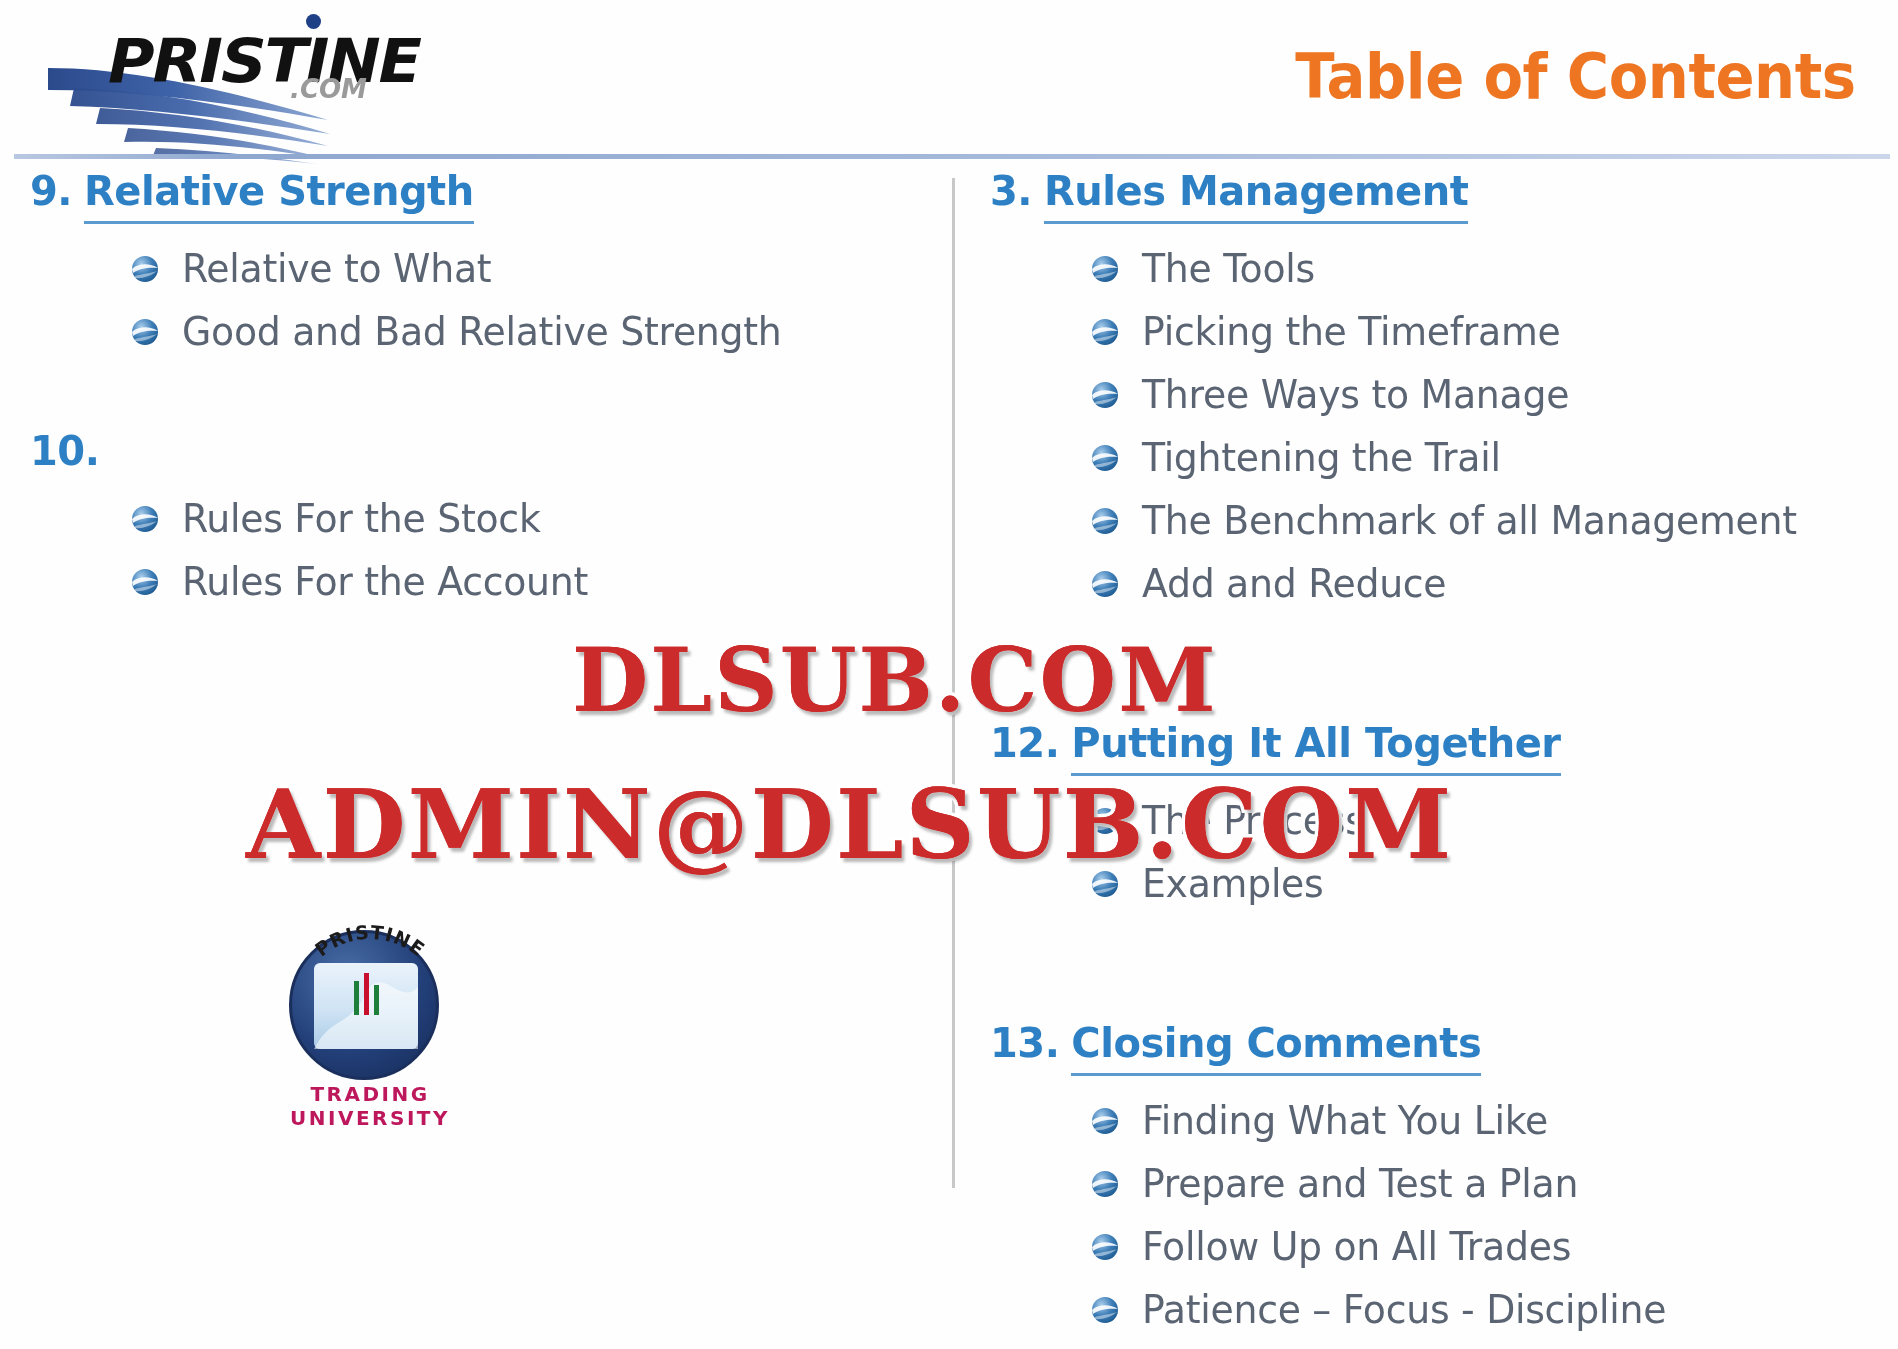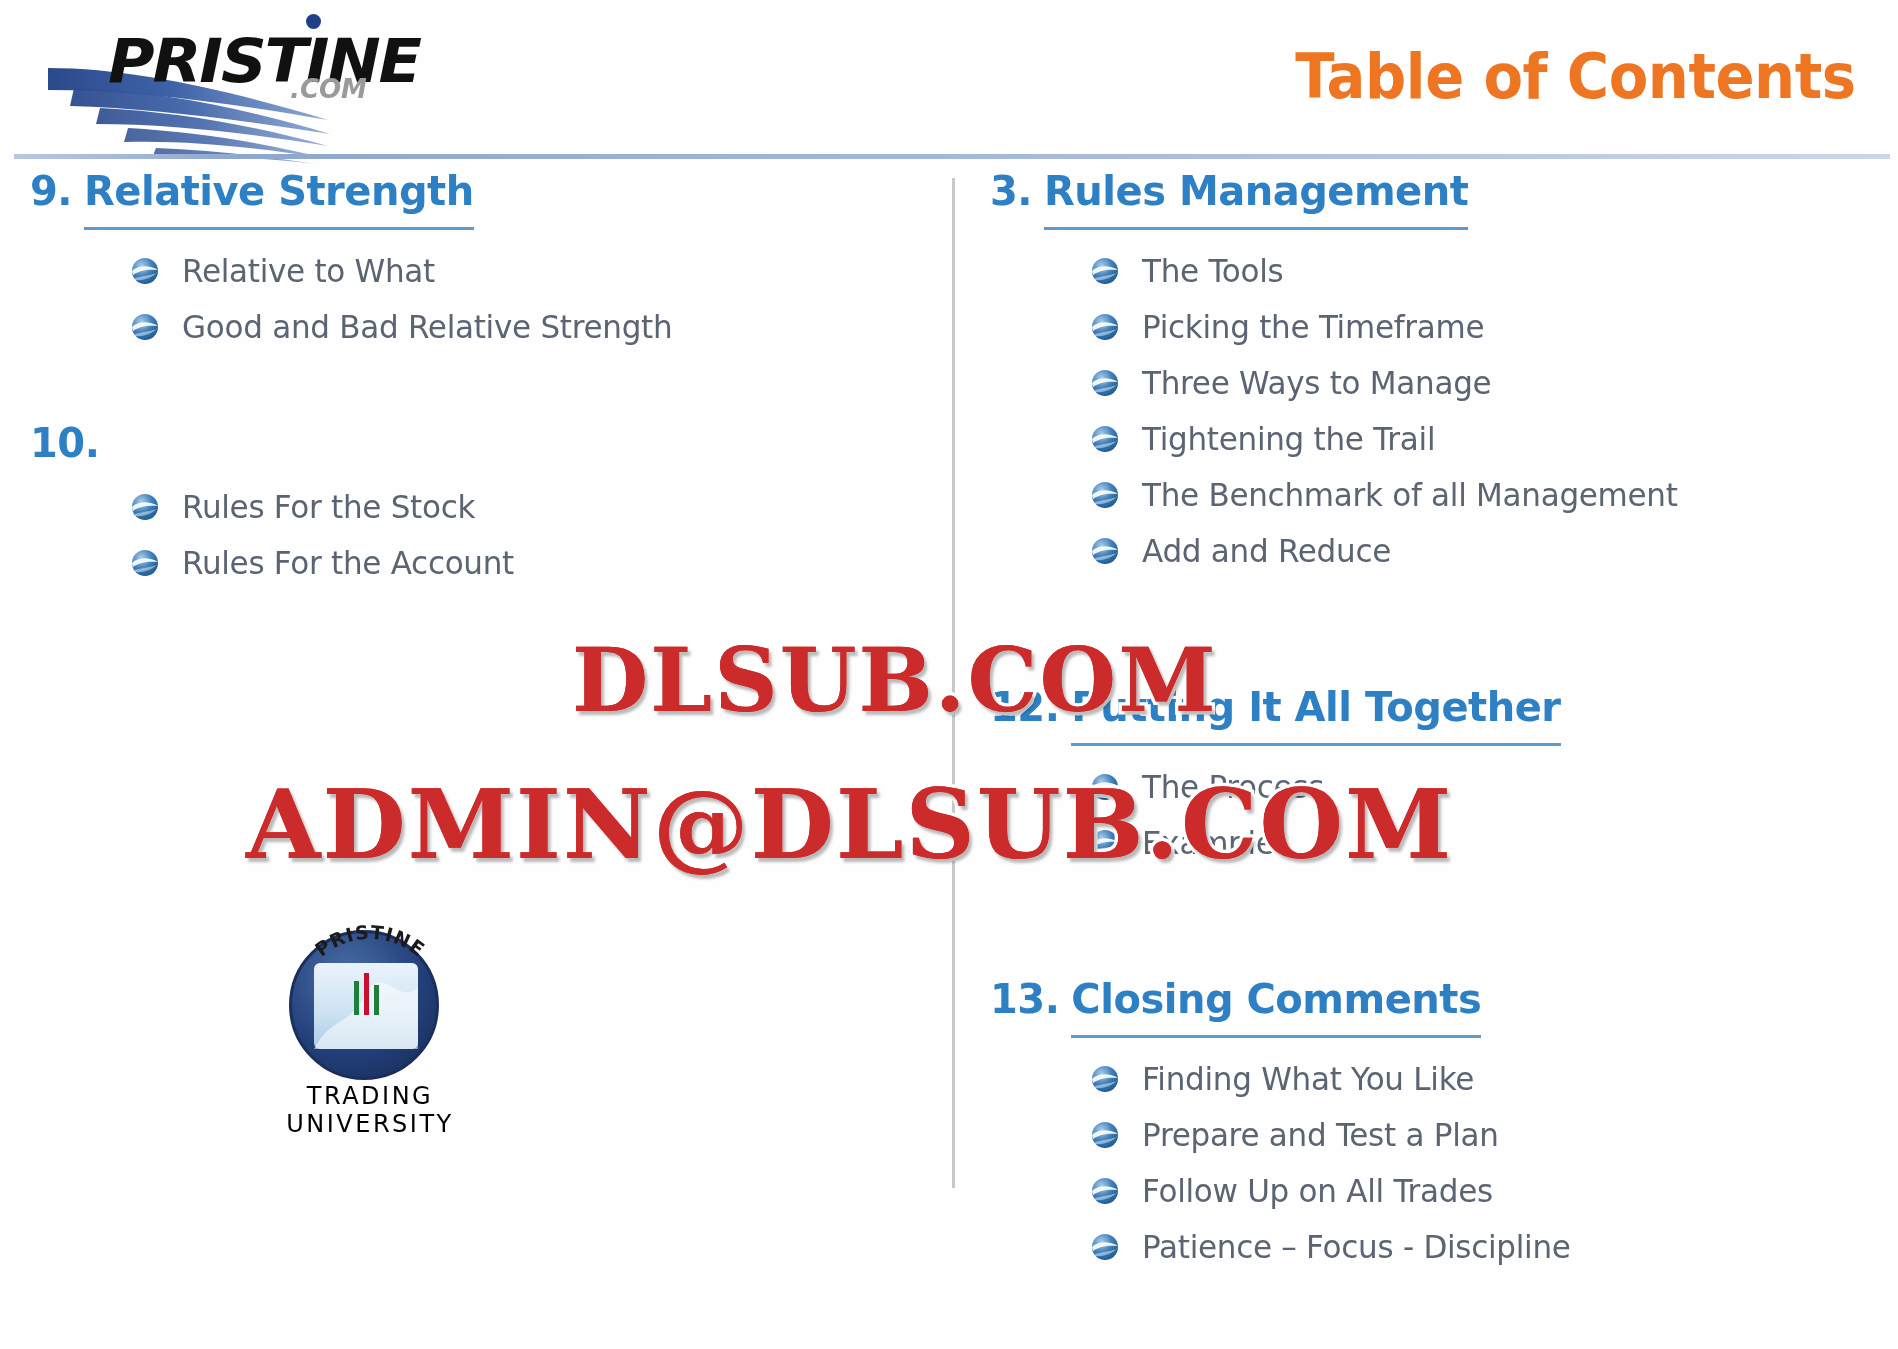--- a/index.html
+++ b/index.html
@@ -105,29 +105,29 @@
     line-height: 1.15;
   }
   .section-num {
     color: #2E80C4;
     margin-right: 12px;
     letter-spacing: -0.5px;
   }
   .section-label {
     color: #2E80C4;
     border-bottom: 3px solid #5b9bd0;
-    padding-bottom: 13px;
+    padding-bottom: 7px;
     letter-spacing: -0.5px;
   }
   .items { margin-top: 22px; }
   .item {
     display: flex;
     align-items: center;
     font-family: "DejaVu Sans", sans-serif;
-    font-size: 32px;
+    font-size: 39px;
     color: #5a6472;
     white-space: nowrap;
     margin-bottom: 18px;
     letter-spacing: -0.3px;
   }
   .item-indent { width: 100px; flex: 0 0 100px; }
   .bullet {
     flex: 0 0 30px;
     width: 30px; height: 30px;
     margin-right: 22px;
@@ -172,23 +172,24 @@
     font-size: 19px;
     fill: #1b1b1b;
     letter-spacing: 1px;
   }
   .seal-sub {
     position: absolute;
     left: 0; top: 174px;
     width: 250px;
     text-align: center;
     font-family: "DejaVu Sans", sans-serif;
-    font-size: 24px;
+    font-size: 20px;
     letter-spacing: 2.5px;
-    color: #000000;
+    color: #be185d;
+    font-weight: bold;
   }
 
   
   .wm {
     position: absolute;
     font-family: "DejaVu Serif", serif;
     font-weight: bold;
     color: #cc2b2b;
     white-space: nowrap;
     letter-spacing: 2px;

